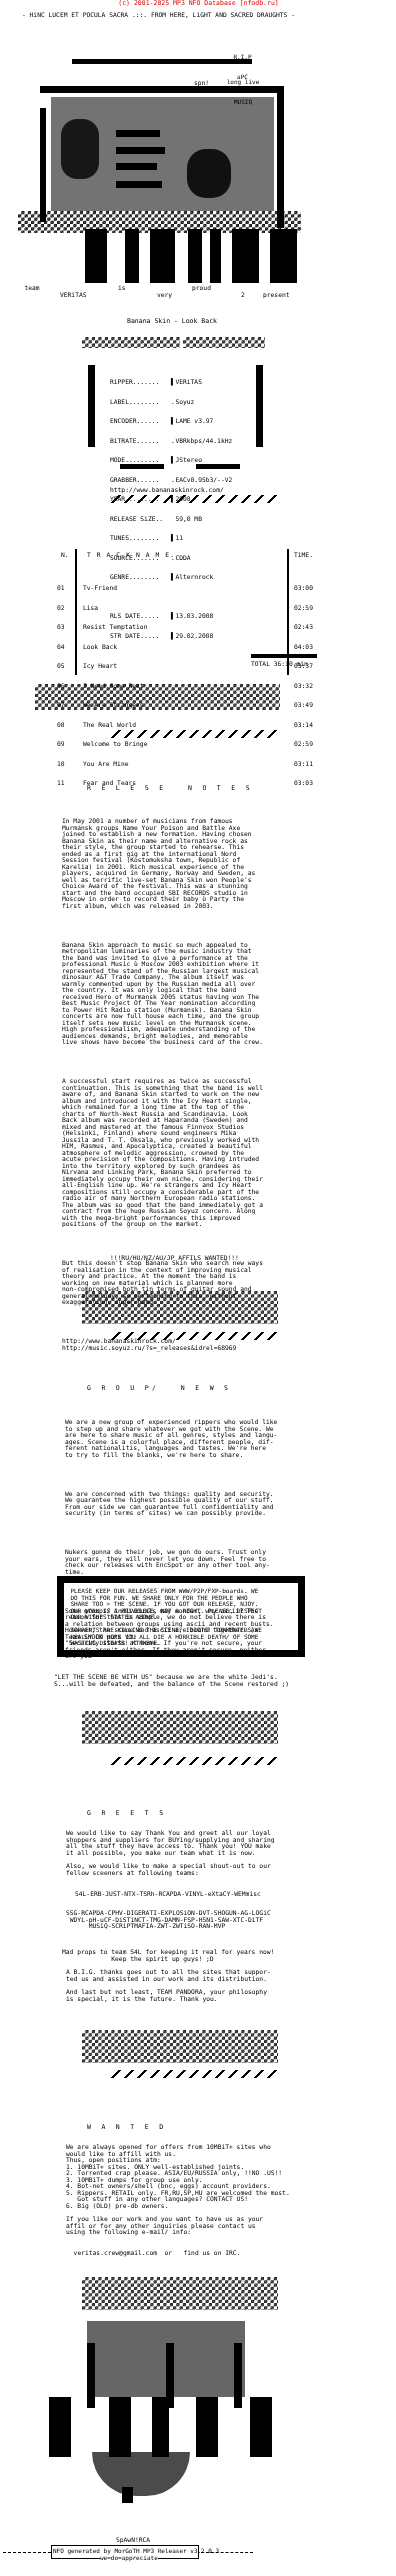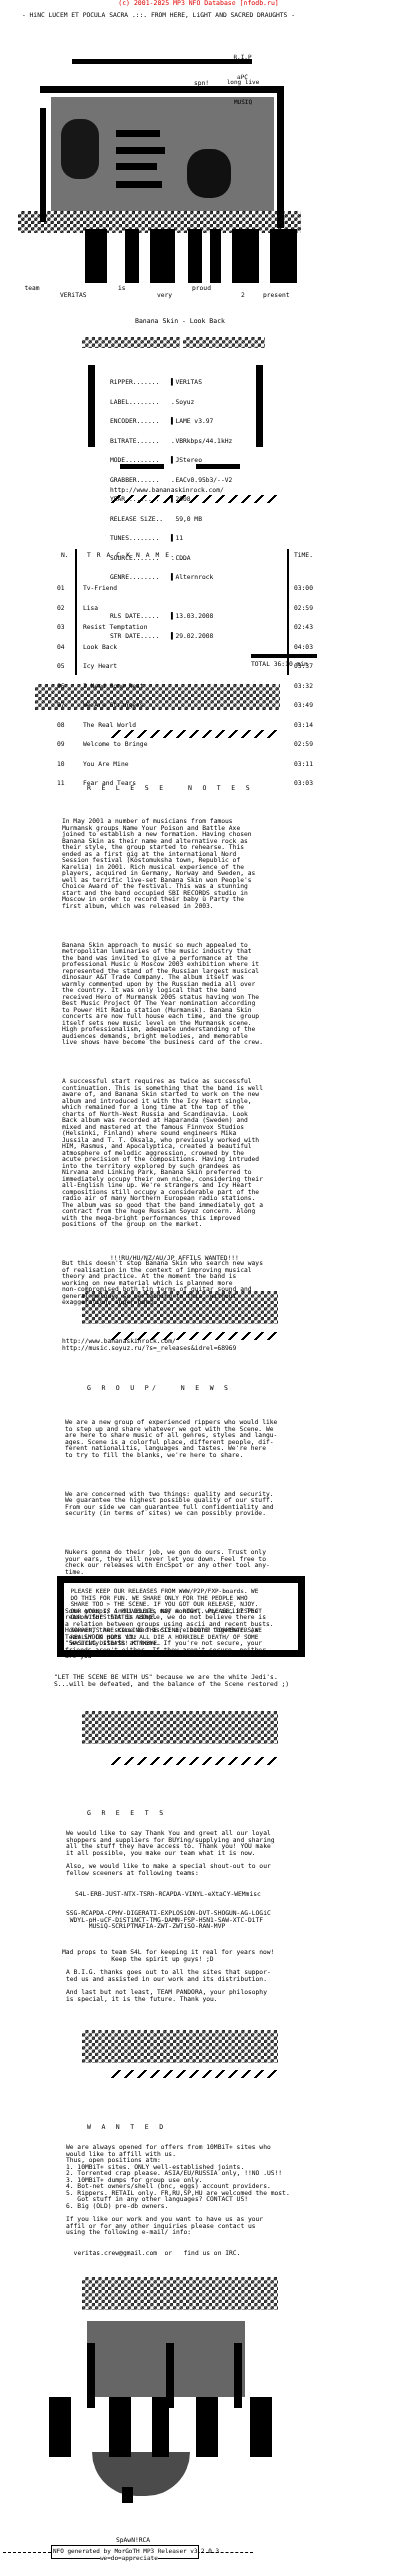--- a/index.html
+++ b/index.html
@@ -72,21 +72,21 @@
 <div class="abs mono" style="top:285px;left:0;width:397px;height:16.3px;">
   <span class="abs" style="top:0;left:24.5px;">team</span>
   <span class="abs" style="top:6.5px;left:60px;">VERiTAS</span>
   <span class="abs" style="top:0;left:118px;">is</span>
   <span class="abs" style="top:6.5px;left:157px;">very</span>
   <span class="abs" style="top:0;left:192px;">proud</span>
   <span class="abs" style="top:6.5px;left:241px;">2</span>
   <span class="abs" style="top:6.5px;left:263px;">present</span>
 </div>
 
-<div class="abs mono" style="top:318px;left:135px;font-size:6.5px;">Banana Skin - Look Back</div>
+<div class="abs mono" style="top:318px;left:127px;font-size:6.5px;">Banana Skin - Look Back</div>
 
 <div class="abs pat" style="top:337px;left:82px;width:98px;height:11px;opacity:0.85;"></div>
 <div class="abs pat" style="top:337px;left:183px;width:82px;height:11px;opacity:0.85;"></div>
 <div class="abs blk" style="top:365px;left:88px;width:6.5px;height:82px;"></div>
 <div class="abs blk" style="top:365px;left:256px;width:6.5px;height:82px;"></div>
 
 <div class="abs mono" style="top:366px;left:110px;">
   <div class="info-row"><span class="k">RiPPER.......</span><span class="sep">▌</span><span>VERiTAS</span></div>
   <div class="info-row"><span class="k">LABEL........</span><span class="sep">.</span><span>Soyuz</span></div>
   <div class="info-row"><span class="k">ENCODER......</span><span class="sep">▌</span><span>LAME v3.97</span></div>

